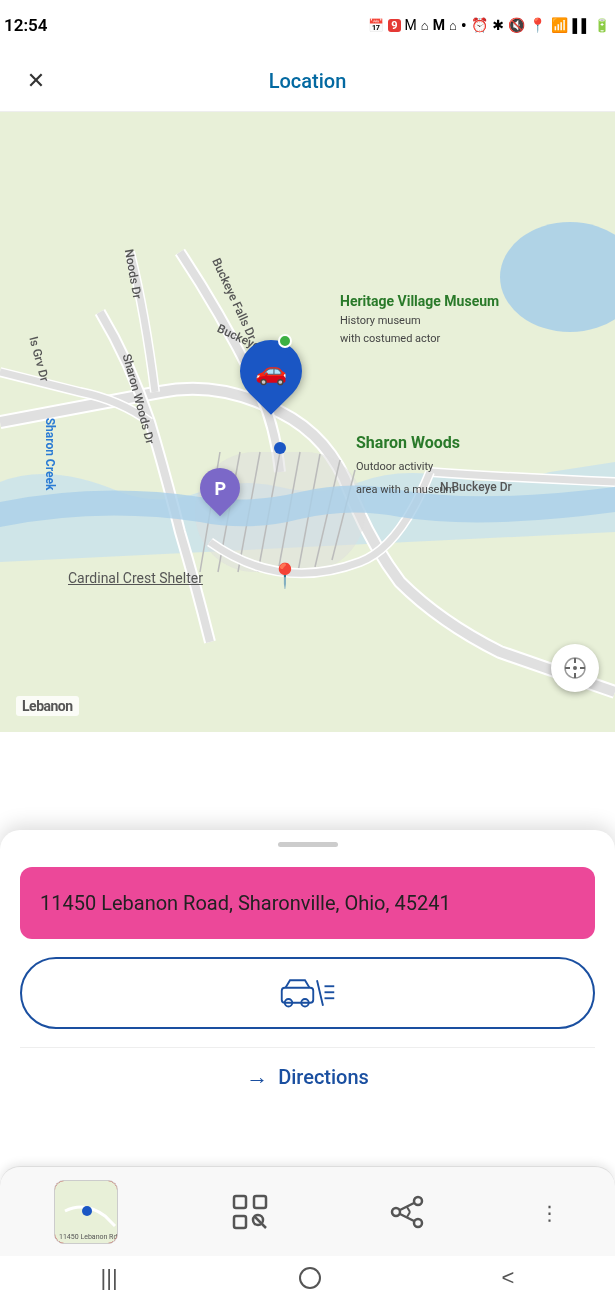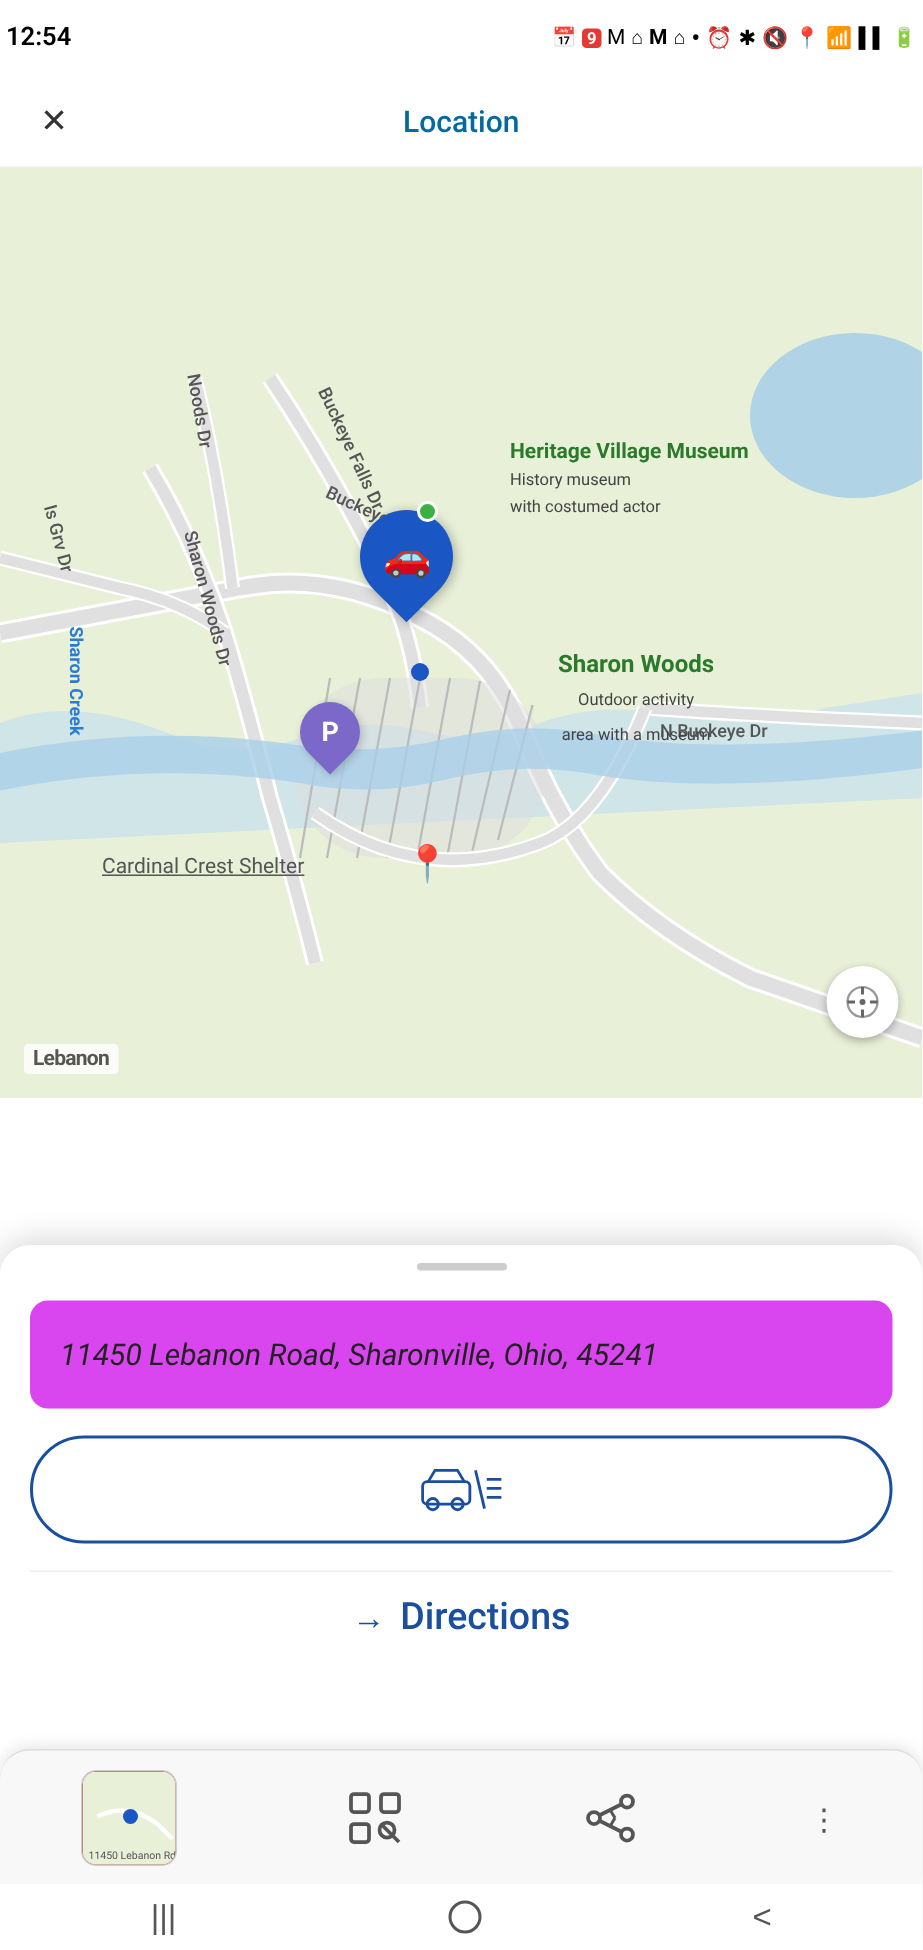--- a/index.html
+++ b/index.html
@@ -132,25 +132,24 @@
     }
     .drag-handle {
       width: 60px;
       height: 5px;
       background: #ccc;
       border-radius: 3px;
       margin-bottom: 20px;
     }
     .address-card {
       width: 100%;
-      background: #d946ef;
+      background: #ec4899;
       border-radius: 12px;
       padding: 22px 20px;
       margin-bottom: 18px;
-      font-style: italic;
     }
     .address-text {
       font-size: 20px;
       color: #222;
       line-height: 1.4;
     }
 
     
     .car-btn {
       width: 100%;
@@ -177,21 +176,21 @@
       justify-content: center;
       gap: 10px;
       padding: 16px 0;
       border-top: 1px solid #eee;
     }
     .directions-arrow {
       font-size: 22px;
       color: #1a4fa0;
     }
     .directions-label {
-      font-size: 25px;
+      font-size: 20px;
       color: #1a4fa0;
       font-weight: 500;
     }
     .bottom-gesture-bar {
       position: absolute;
       bottom: 0;
       left: 0;
       width: 100%;
       height: 44px;
       background: #fff;
@@ -279,21 +278,21 @@
   <div style="position:absolute; top:280px; left:92px; transform:rotate(75deg); font-size:12px; color:#555; font-weight:500; white-space:nowrap;">Sharon Woods Dr</div>
   <div style="position:absolute; top:335px; left:14px; transform:rotate(90deg); font-size:12px; color:#2a7bd4; font-weight:700; white-space:nowrap;">Sharon Creek</div>
   <div style="position:absolute; top:240px; left:16px; transform:rotate(75deg); font-size:12px; color:#555; font-weight:500; white-space:nowrap;">Is Grv Dr</div>
   <div style="position:absolute; top:368px; left:440px; font-size:12px; color:#555; font-weight:500;">N Buckeye Dr</div>
 
   
   <div style="position:absolute; top:180px; left:340px; font-size:14px; color:#2a7a2a; font-weight:700; line-height:1.3;">
     Heritage Village Museum<br>
     <span style="font-size:11px; font-weight:400; color:#444;margin-top:10px;">History museum<br>with costumed actor</span>
   </div>
-  <div style="position:absolute; top:320px; left:372px; font-size:16px; color:#2a7a2a; font-weight:700; line-height:1.4;text-align:center;">
+  <div style="position:absolute; top:320px; left:356px; font-size:16px; color:#2a7a2a; font-weight:700; line-height:1.4;">
     Sharon Woods<br>
     <span style="font-size:11px; font-weight:400; color:#444;">Outdoor activity<br>area with a museum</span>
   </div>
   
   
   <div style="position:absolute; top:458px; left:68px; font-size:14px; color:#555;text-decoration:underline;">Cardinal Crest Shelter</div>
   
   
   <div style="position:absolute; top:450px; left:270px; font-size:24px; color:#888;">📍</div>
 

